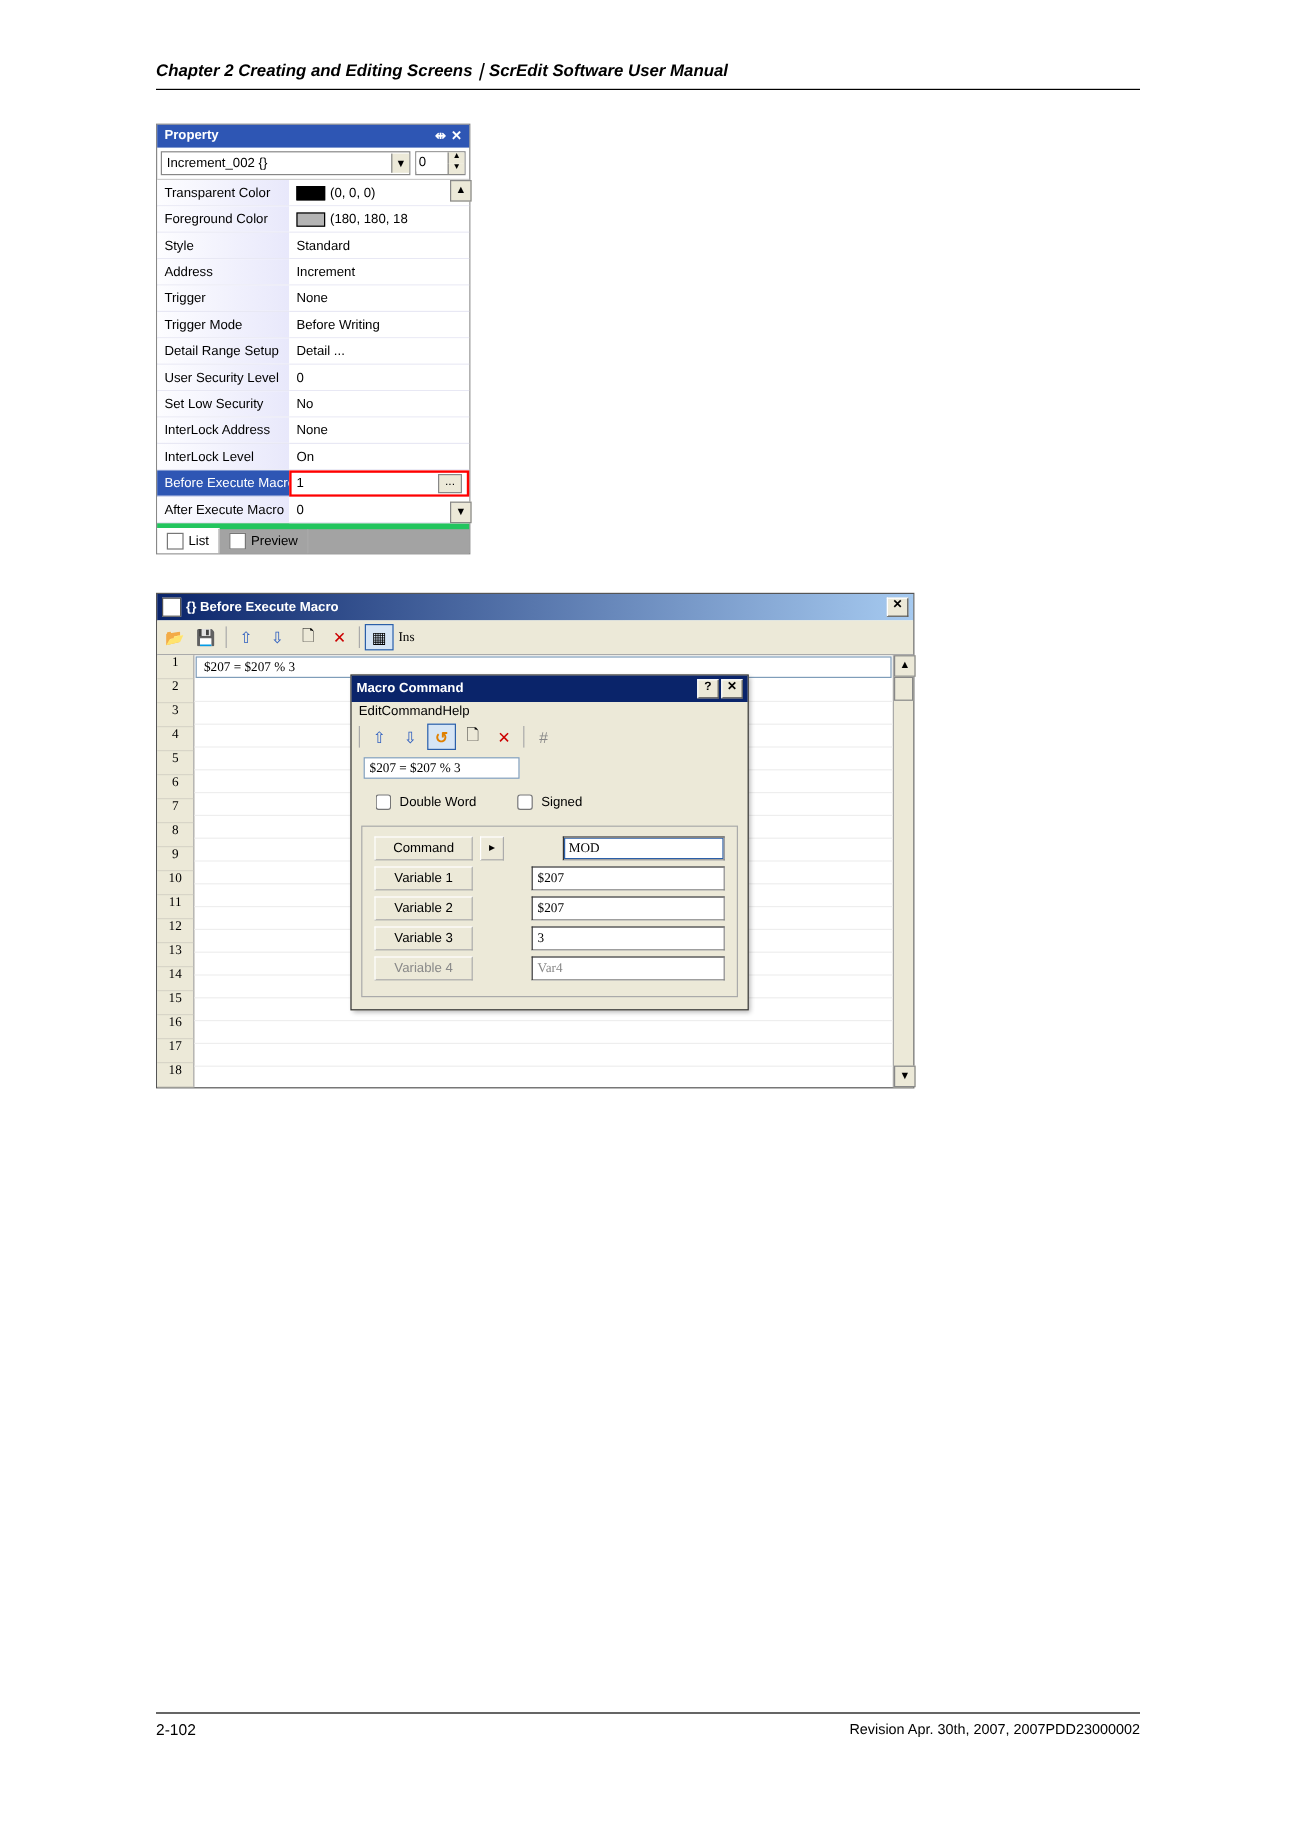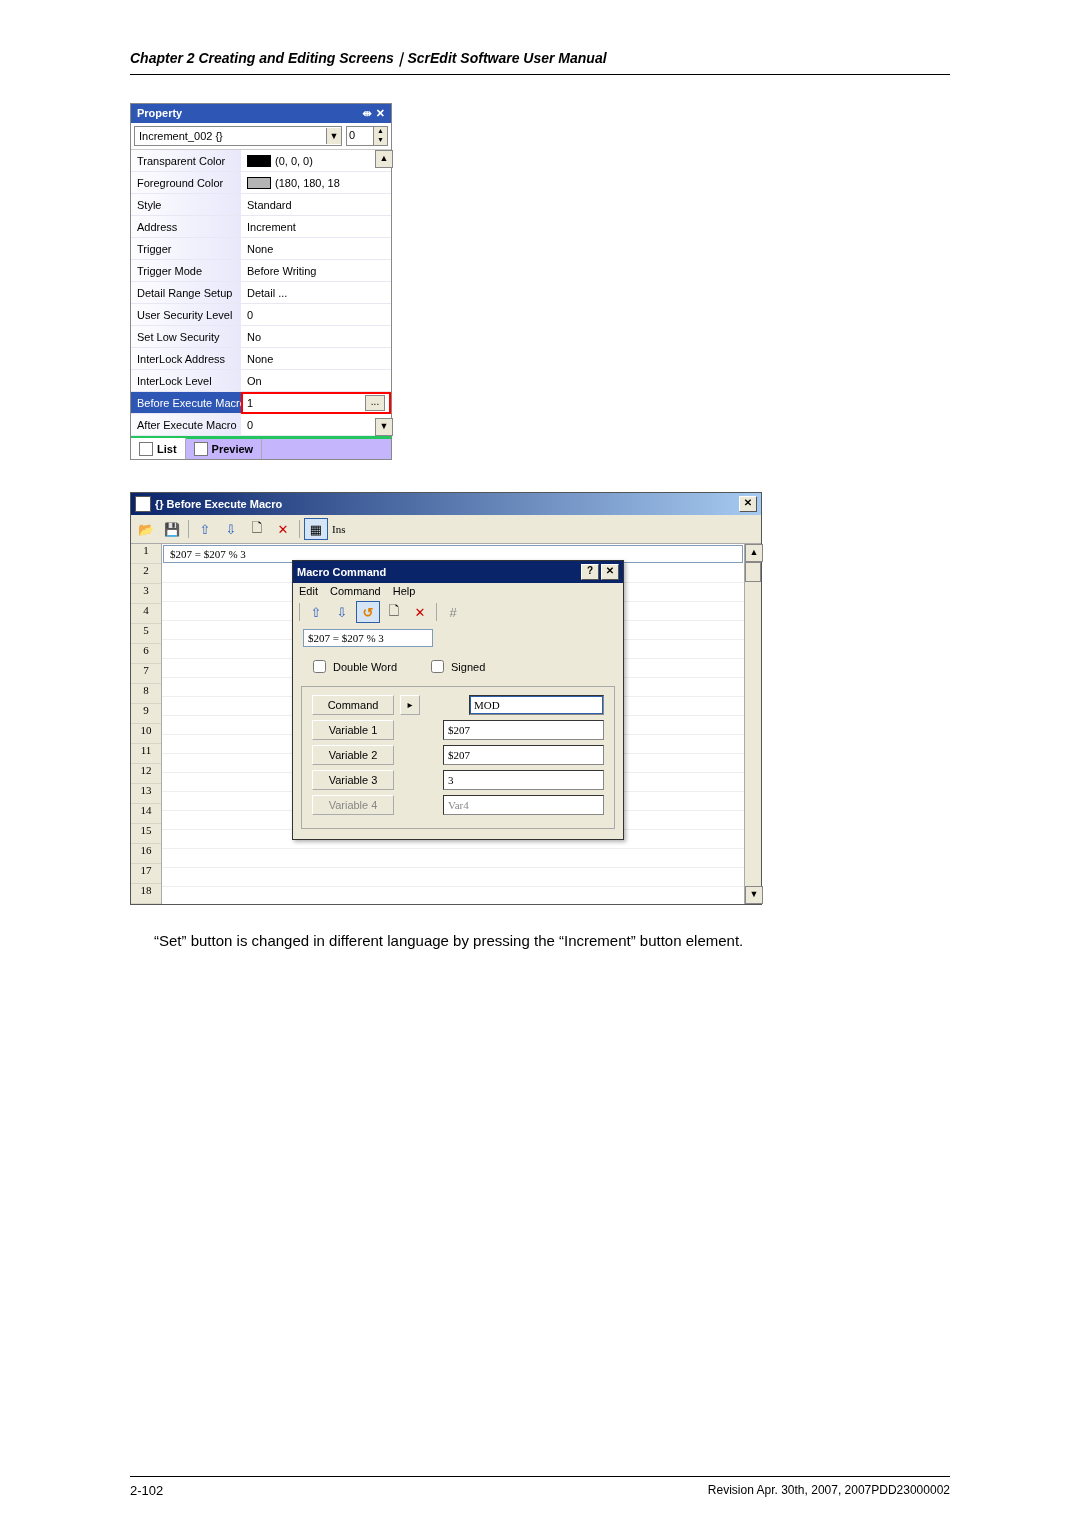--- a/index.html
+++ b/index.html
@@ -151,23 +151,22 @@
     width: 16px;
     height: 16px;
     background: #ece9d8;
     border: 1px solid #888;
     font-size: 9px;
     text-align: center;
     line-height: 14px;
   }
   .prop-tabs {
     display: flex;
-    border-top: 3px solid #22c55e;
-    background: #c4b5fd;
-    font-weight: bold;
+    border-top: 5px solid #22c55e;
+    background: #a3a3a3;
   }
   .prop-tab {
     padding: 3px 8px;
     border-right: 1px solid #aaa;
     display: flex;
     align-items: center;
     gap: 4px;
   }
   .prop-tab.active {
     background: #fff;
@@ -302,21 +301,20 @@
     top: 16px;
     width: 330px;
     border: 1px solid #333;
     background: #ece9d8;
     box-shadow: 2px 2px 4px rgba(0,0,0,0.3);
     font-family: Tahoma, sans-serif;
   }
   .mc-menubar {
     padding: 2px 6px;
     display: flex;
-    gap: 12px;
     font-size: 11px;
   }
   .mc-toolbar {
     display: flex;
     align-items: center;
     gap: 2px;
     padding: 2px 4px;
   }
   .mc-expr {
     margin: 4px 10px;
@@ -631,21 +629,20 @@
         <div>
           <div class="scroll-btn">▲</div>
           <div class="vscroll-thumb"></div>
         </div>
         <div class="scroll-btn">▼</div>
       </div>
     </div>
   </div>
 
   <div class="body-text">
-    <div style="padding-left:24px">“Set” button is changed in different language by pressing the “Increment” button element.</div>
   </div>
 
   <div class="footer">
     <div style="width:100%">
       <hr class="hr" style="margin-bottom:6px">
       <div style="display:flex;justify-content:space-between">
         <span>2-102</span>
         <span style="font-size:12px">Revision Apr. 30th, 2007, 2007PDD23000002</span>
       </div>
     </div>

